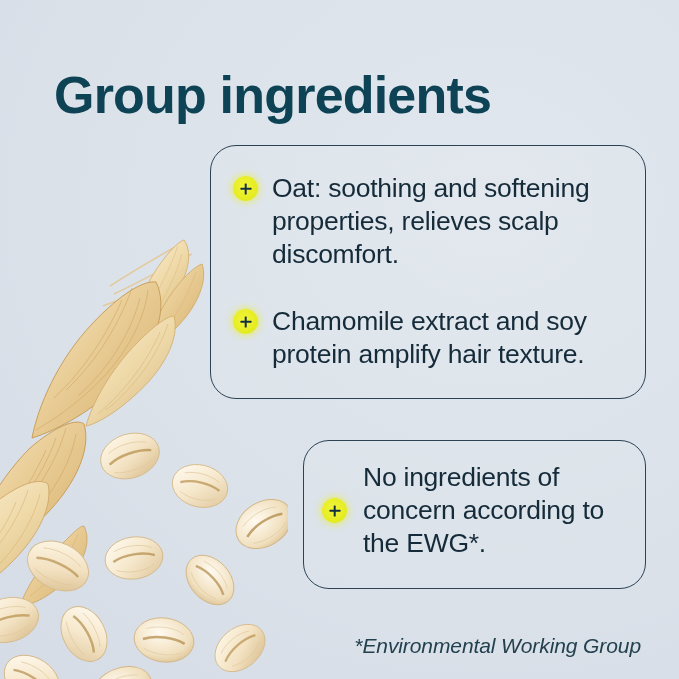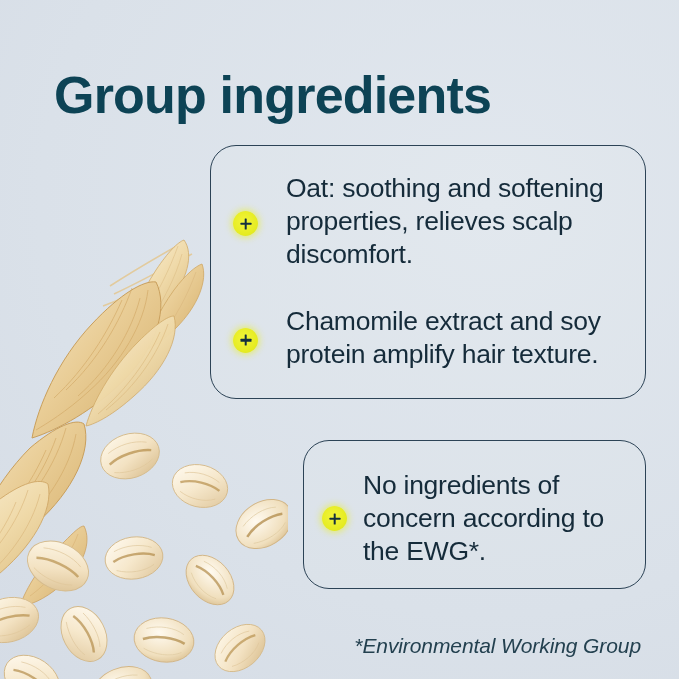--- a/index.html
+++ b/index.html
@@ -50,28 +50,28 @@
     height: 254px;
     padding: 26px 22px 20px 22px;
   }
   #card-ewg {
     left: 303px;
     top: 440px;
     width: 343px;
     height: 149px;
     padding: 20px 18px;
     display: flex;
-    align-items: flex-end;
+    align-items: flex-start;
   }
 
   
   .bullet-row {
     display: flex;
-    align-items: center;
-    gap: 28px;
+    align-items: flex-start;
+    gap: 14px;
   }
   #card-ingredients .bullet-row + .bullet-row {
     margin-top: 34px;
   }
   #card-ewg .bullet-row {
     align-items: center;
     gap: 16px;
   }
 
   .plus-badge {

